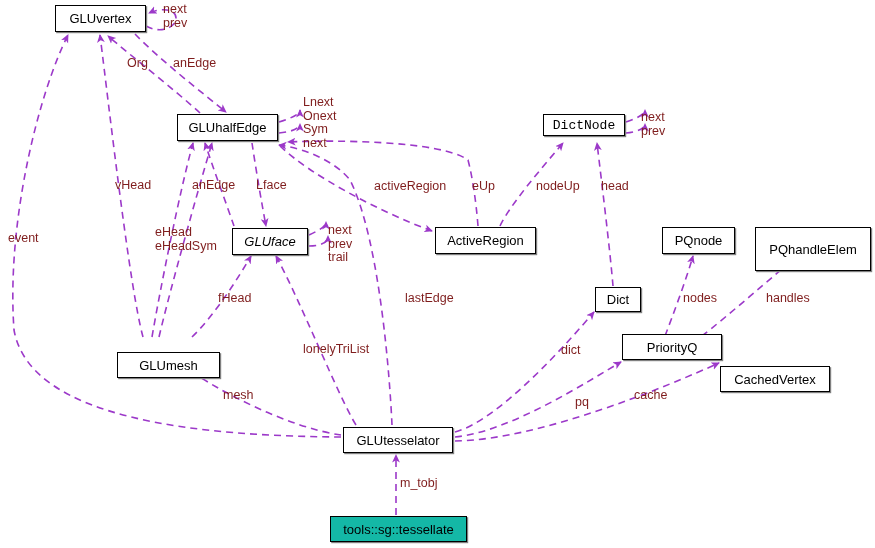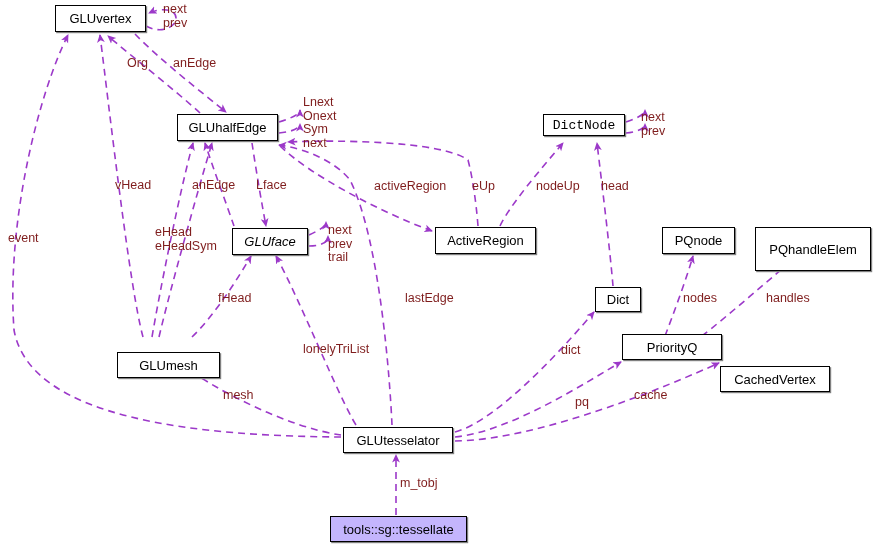--- a/index.html
+++ b/index.html
@@ -33,21 +33,21 @@
     color: #000000;
     font-size: 13px;
     line-height: 1;
     display: flex;
     align-items: center;
     justify-content: center;
     white-space: nowrap;
     box-shadow: 1.2px 1.2px 0 0 #808080;
   }
   .node.highlight {
-    background: #c4b5fd;
+    background: #14b8a6;
     border: 1px solid #000000;
   }
   .edge-label {
     position: absolute;
     font-size: 12.5px;
     line-height: 13.5px;
     color: #7f1d1d;
     white-space: pre;
     background: transparent;
   }

